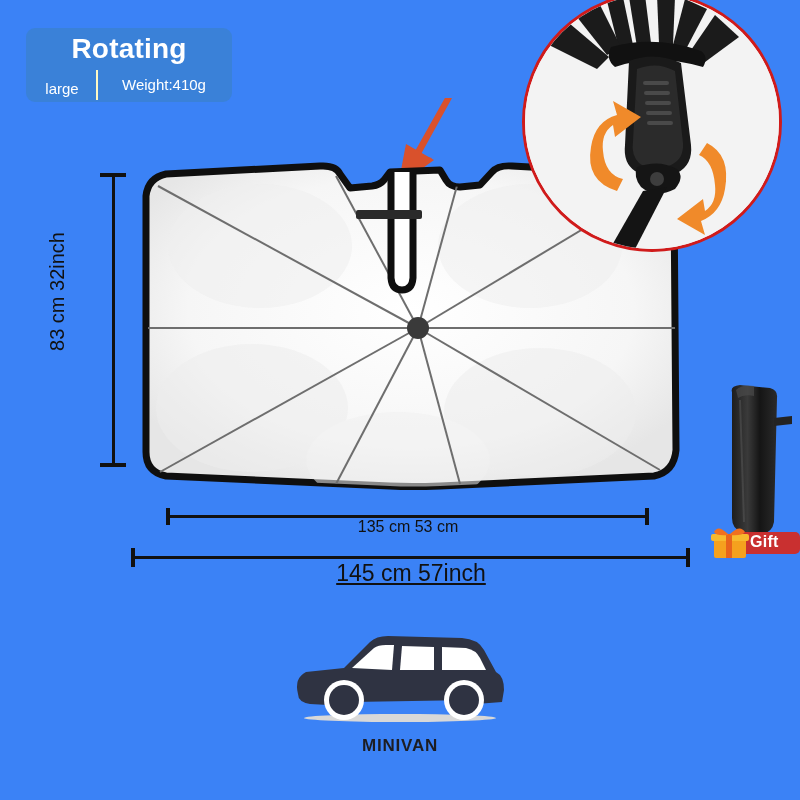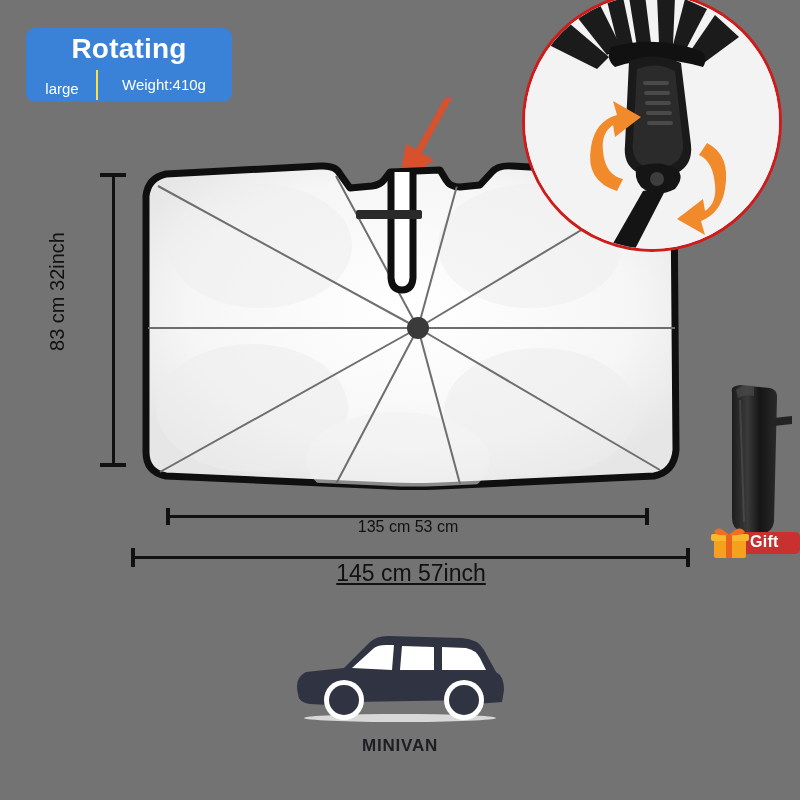--- a/index.html
+++ b/index.html
@@ -2,21 +2,21 @@
 <html><head>
 <meta charset="utf-8">
 <style>
   * { box-sizing: border-box; margin: 0; padding: 0; }
   html, body {
     width: 800px; height: 800px;
     background: #ffffff;
     font-family: "Liberation Sans", sans-serif;
     overflow: hidden;
   }
-  #page { position: relative; width: 800px; height: 800px; background: #737373; }
+  #page { position: relative; width: 800px; height: 800px; background: #3b82f6; }
 
   
   #badge {
     position: absolute; left: 26px; top: 28px;
     width: 206px;
     border-radius: 9px;
     overflow: hidden;
     background: var(--badge-blue, #3a81d8);
     padding: 2px;
   }
@@ -35,21 +35,21 @@
     height: 30px;
   }
   #badge-size, #badge-weight {
     display: flex; align-items: center; justify-content: center;
     color: #ffffff;
     font-size: 15px;
     line-height: 18px;
     white-space: nowrap;
   }
   #badge-size { width: 68px; margin-top: 8px; }
-  #badge-weight { flex: 1; border-left: 2px solid #fde047; }
+  #badge-weight { flex: 1; border-left: 2px solid #fef9c3; }
 
   
   #vshape-title {
     position: absolute; left: 248px; top: 54px;
     font-size: 30px;
     color: #1a1a1a;
     letter-spacing: .2px;
     white-space: nowrap;
   }
 

